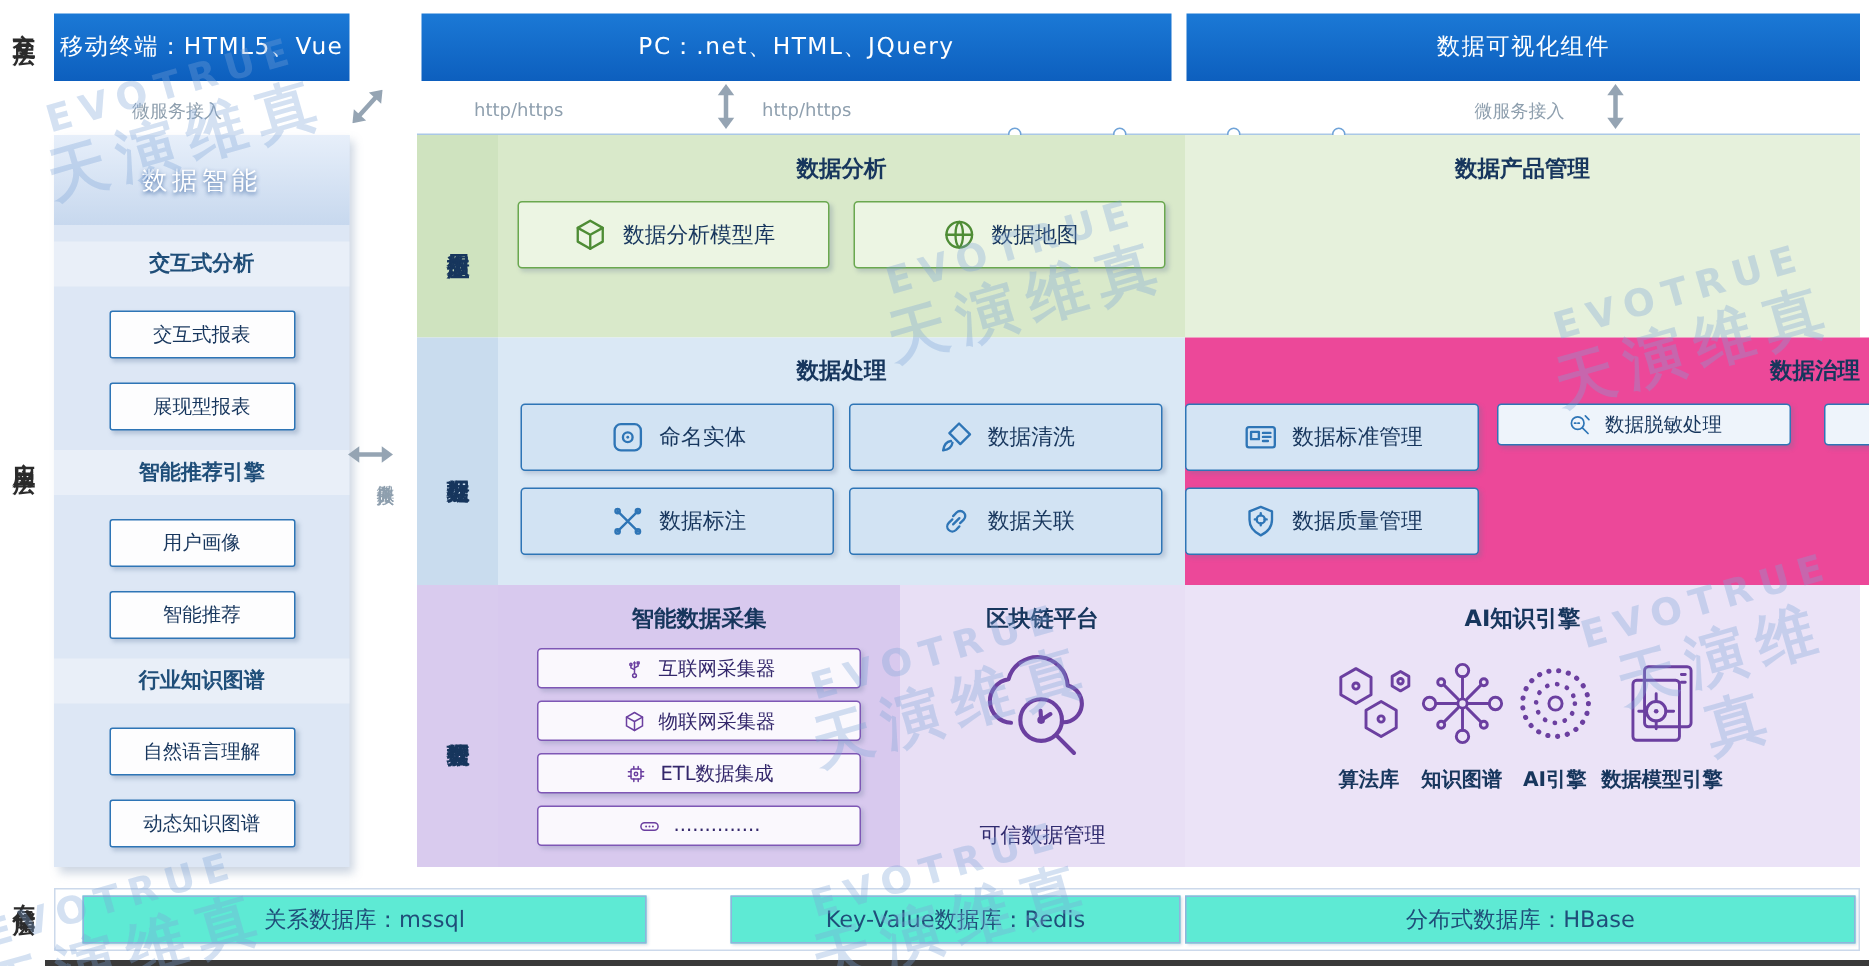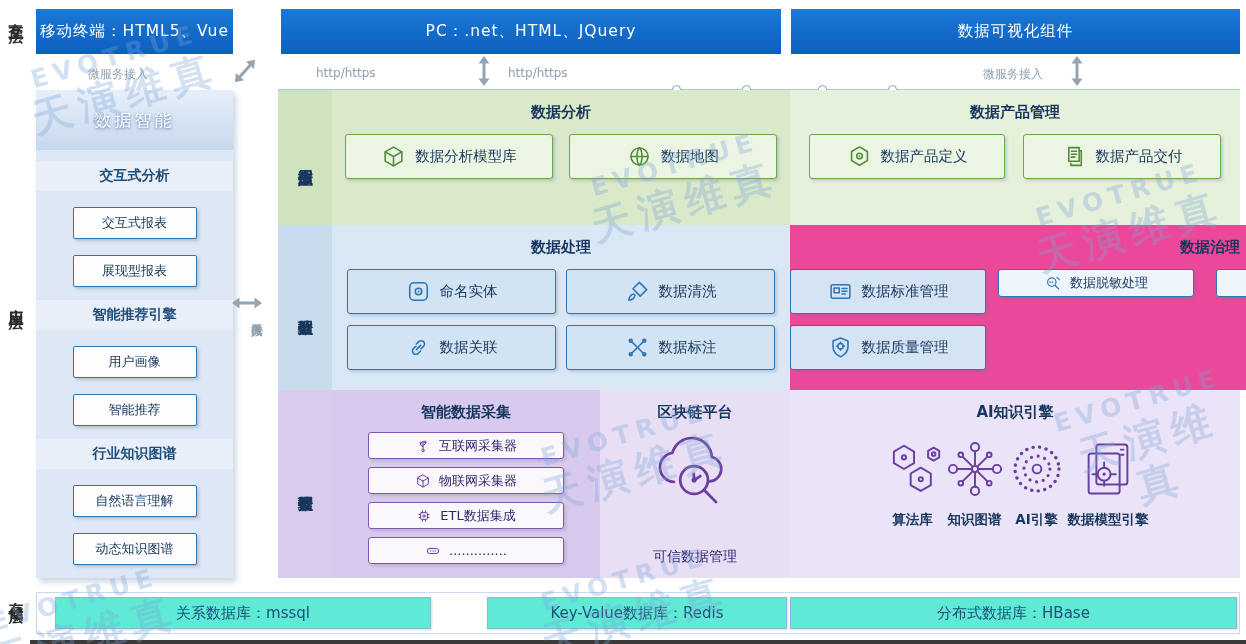--- a/index.html
+++ b/index.html
@@ -44,21 +44,21 @@
   .btn-row{display:flex;justify-content:center;gap:16px;margin-top:12px}
   .g-btn{background:#ecf5e3;border:1px solid #6aa84f;height:45px;width:208px}
   .b-btn{background:#d2e3f3;border:1px solid #2e75b6;height:45px;width:209px}
   .b-btn-g{background:#d4e4f4;border:1px solid #2e75b6;height:45px;width:196px}
   .b-btn-sm{background:#eef4fb;border:1px solid #2e75b6;height:28px;width:196px;font-size:13px;gap:8px}
   .proc-grid{display:grid;grid-template-columns:209px 209px;gap:11px 10px;justify-content:center;margin-top:12px}
   .gov-wrap{display:flex;justify-content:center;gap:12px;margin-top:12px}
   .gov-col{display:flex;flex-direction:column;gap:11px}
   .gov-col-sm{display:flex;flex-direction:row;gap:22px}
   .col-stack{display:flex;flex-direction:column;gap:8px;margin-top:10px;align-items:center}
-  .p-btn{background:#faf8fd;border:1px solid #7e57b5;height:27px;width:196px;font-size:13px;color:#33276b;gap:8px}
+  .p-btn{background:#faf8fd;border:1px solid #7e57b5;height:27px;width:216px;font-size:13px;color:#33276b;gap:8px}
   .bc-icon-wrap{display:flex;justify-content:center;margin-top:6px}
   .bc-caption{position:absolute;bottom:12px;left:0;right:0;text-align:center;font-weight:normal;font-size:14px;color:#2f2a6e}
   .ai-row{display:flex;justify-content:center;margin-top:16px}
   .ai-item{display:flex;flex-direction:column;align-items:center;gap:11px}
   .ai-label{font-size:13.5px;font-weight:bold;color:#17365d}
   
   .ic{display:inline-flex;width:25px;height:25px;flex:none}
   .ic-xs{width:16px;height:16px}
   .ic-sm{width:18px;height:18px}
   .ic-lg{width:62px;height:62px}
@@ -204,42 +204,20 @@
                 <path d="M3.8 12h16.4M12 3.8c3.2 2.6 3.2 13.8 0 16.4M12 3.8c-3.2 2.6-3.2 13.8 0 16.4"></path>
               </svg>
           </span>
           <span>数据地图</span>
         </div>
       </div>
     </div>
 
     <div class="sec sec-product">
       <div class="sec-title">数据产品管理</div>
-      <div class="btn-row" style="gap:18px">
-        <div class="btn g-btn" style="width:196px">
-          <span class="ic g">
-            <svg viewBox="0 0 24 24">
-                <path d="M12 2.8l7.6 4.4v8.8L12 20.4 4.4 16V7.2z"></path>
-                <circle cx="12" cy="11.6" r="2.7"></circle>
-                <circle cx="12" cy="11.6" r="0.9" fill="currentColor" stroke="none"></circle>
-              </svg>
-          </span>
-          <span>数据产品定义</span>
-        </div>
-        <div class="btn g-btn" style="width:198px">
-          <span class="ic g">
-            <svg viewBox="0 0 24 24">
-                <path d="M6.5 3.5h10v13h-10z"></path>
-                <path d="M9 7h5M9 9.8h5M9 12.6h3.4"></path>
-                <path d="M16.5 6.5h2v14h-10v-2"></path>
-              </svg>
-          </span>
-          <span>数据产品交付</span>
-        </div>
-      </div>
     </div>
   </div>
 
   <div class="band" id="band-proc">
     <div class="side-label vtext">数据处理</div>
 
     <div class="sec sec-processing">
       <div class="sec-title">数据处理</div>
       <div class="proc-grid">
         <div class="btn b-btn">
@@ -257,38 +235,38 @@
             <svg viewBox="0 0 24 24">
                 <path d="M13.8 3.2l7 7-6.2 6.2-7-7z"></path>
                 <path d="M8.6 14.4c-2.8.4-4.4 2-5 6 4-.6 5.6-2.2 6-5"></path>
               </svg>
           </span>
           <span>数据清洗</span>
         </div>
         <div class="btn b-btn">
           <span class="ic b">
             <svg viewBox="0 0 24 24">
-                <path d="M10 14l4-4"></path>
-                <path d="M9.5 10.8L7.2 13a3.2 3.2 0 104.6 4.6l2.2-2.3"></path>
-                <path d="M14.5 13.2l2.3-2.2a3.2 3.2 0 10-4.6-4.6l-2.2 2.3"></path>
-              </svg>
-          </span>
-          <span>数据关联</span>
-        </div>
-        <div class="btn b-btn">
-          <span class="ic b">
-            <svg viewBox="0 0 24 24">
                 <path d="M5.5 5.5l13 13M18.5 5.5l-13 13"></path>
                 <circle cx="5.5" cy="5.5" r="1.4"></circle>
                 <circle cx="18.5" cy="5.5" r="1.4"></circle>
                 <circle cx="5.5" cy="18.5" r="1.4"></circle>
                 <circle cx="18.5" cy="18.5" r="1.4"></circle>
               </svg>
           </span>
           <span>数据标注</span>
+        </div>
+        <div class="btn b-btn">
+          <span class="ic b">
+            <svg viewBox="0 0 24 24">
+                <path d="M10 14l4-4"></path>
+                <path d="M9.5 10.8L7.2 13a3.2 3.2 0 104.6 4.6l2.2-2.3"></path>
+                <path d="M14.5 13.2l2.3-2.2a3.2 3.2 0 10-4.6-4.6l-2.2 2.3"></path>
+              </svg>
+          </span>
+          <span>数据关联</span>
         </div>
       </div>
     </div>
 
     <div class="sec sec-governance">
       <div class="sec-title">数据治理</div>
       <div class="gov-wrap">
         <div class="gov-col">
           <div class="btn b-btn-g">
             <span class="ic b">

